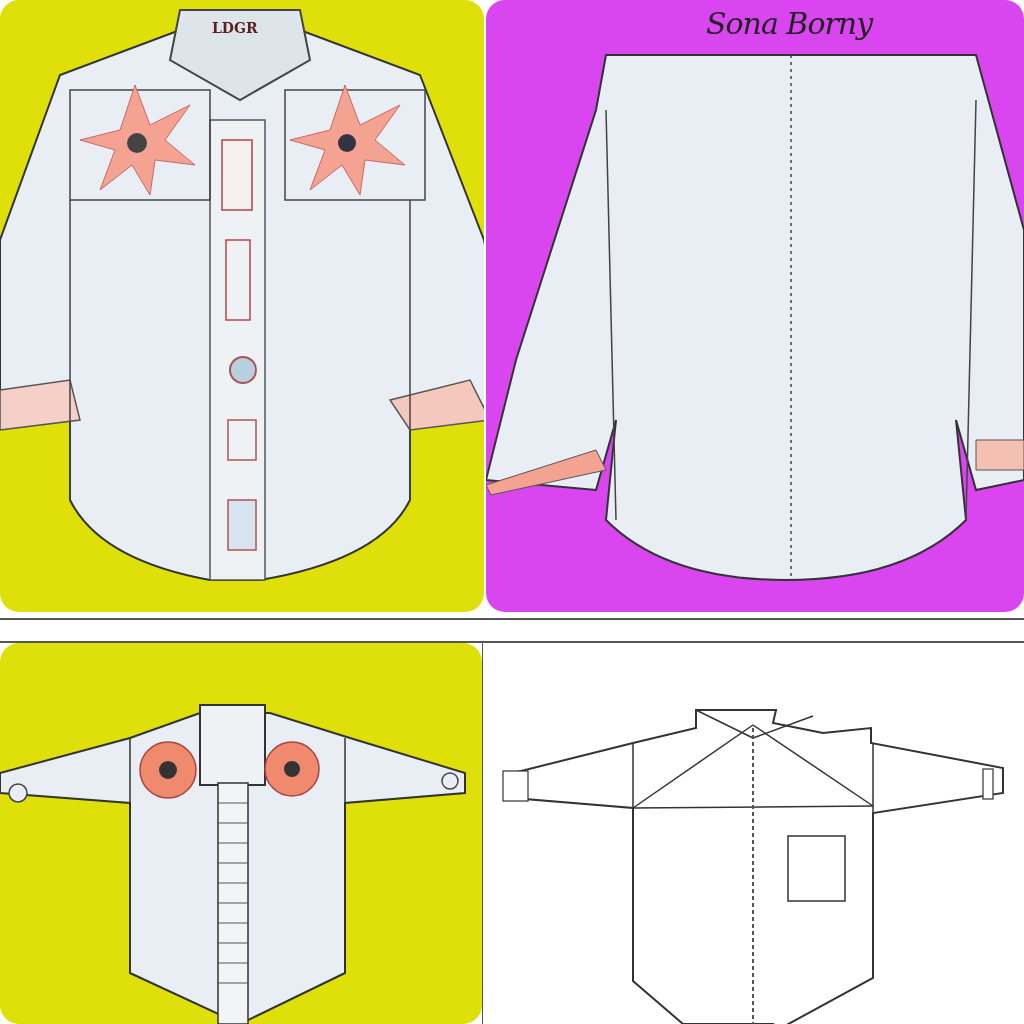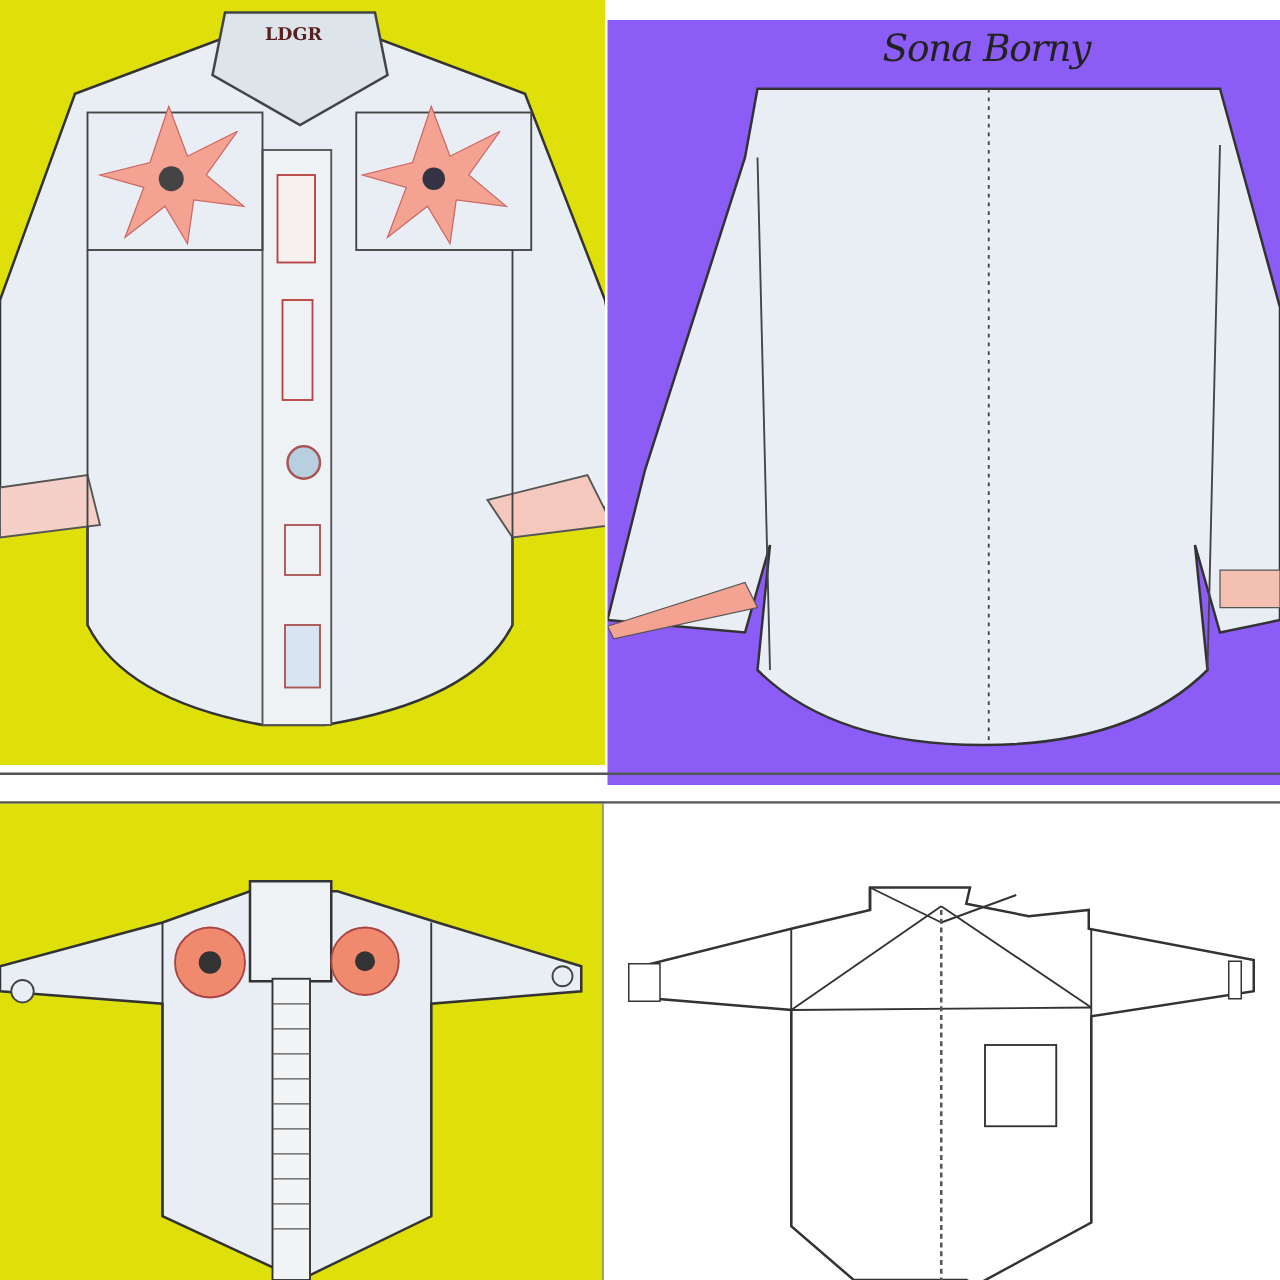--- a/index.html
+++ b/index.html
@@ -1,17 +1,17 @@
 <!DOCTYPE html>
 <html><head>
 <meta charset="utf-8">
 <style>
   html,body{margin:0;padding:0;background:#ffffff;}
   body{width:1024px;height:1024px;position:relative;overflow:hidden;font-family:"DejaVu Serif",serif;}
-  .panel{position:absolute;overflow:hidden;}
+  .panel{position:absolute;overflow:hidden;border-radius:19px;}
   svg{position:absolute;left:0;top:0;}
   .divider{position:absolute;background:#555;}
   .brand{position:absolute;font-family:"DejaVu Serif",serif;font-size:30px;color:#222;letter-spacing:-1px;font-style:italic;}
   .collar-text{position:absolute;font-family:"DejaVu Serif",serif;font-size:14px;color:#5a2020;font-weight:bold;}
 </style>
 </head>
 <body>
 
 <div class="panel" style="left:0;top:0;width:484px;height:612px;background:#dfdf0a;">
   <svg width="484" height="612">
@@ -41,21 +41,21 @@
     </g>
 
     <path d="M0,390 L70,380 L80,420 L0,430 Z" fill="#f4d0c8" stroke="#555" stroke-width="1.5"></path>
     <path d="M390,400 L470,380 L490,420 L410,430 Z" fill="#f4c8bc" stroke="#555" stroke-width="1.5"></path>
     <line x1="70" y1="200" x2="70" y2="500" stroke="#444" stroke-width="1.5"></line>
     <line x1="410" y1="200" x2="410" y2="500" stroke="#444" stroke-width="1.5"></line>
   </svg>
   <div class="collar-text" style="left:212px;top:20px;">LDGR</div>
 </div>
 
-<div class="panel" style="left:486px;top:16px;width:538px;height:612px;background:#8b5cf6;">
+<div class="panel" style="left:486px;top:0;width:538px;height:612px;background:#d946ef;">
   <svg width="538" height="612">
     <path d="M120,55 L490,55 L538,230 L538,480 L490,490 L470,420 L480,520 Q420,580 300,580 Q180,580 120,520 L130,420 L110,490 L0,480 L30,360 L110,110 Z" fill="#e8eef3" stroke="#333" stroke-width="2"></path>
     <line x1="305" y1="55" x2="305" y2="580" stroke="#444" stroke-width="1.5" stroke-dasharray="3,4"></line>
     <line x1="120" y1="110" x2="130" y2="520" stroke="#444" stroke-width="1.5"></line>
     <line x1="490" y1="100" x2="480" y2="520" stroke="#444" stroke-width="1.5"></line>
     <path d="M0,485 L110,450 L120,470 L5,495 Z" fill="#f4a291" stroke="#555" stroke-width="1"></path>
     <path d="M490,440 L538,440 L538,470 L490,470 Z" fill="#f4c0b2" stroke="#555" stroke-width="1"></path>
   </svg>
   <div class="brand" style="left:220px;top:6px;">Sona Borny</div>
 </div>

